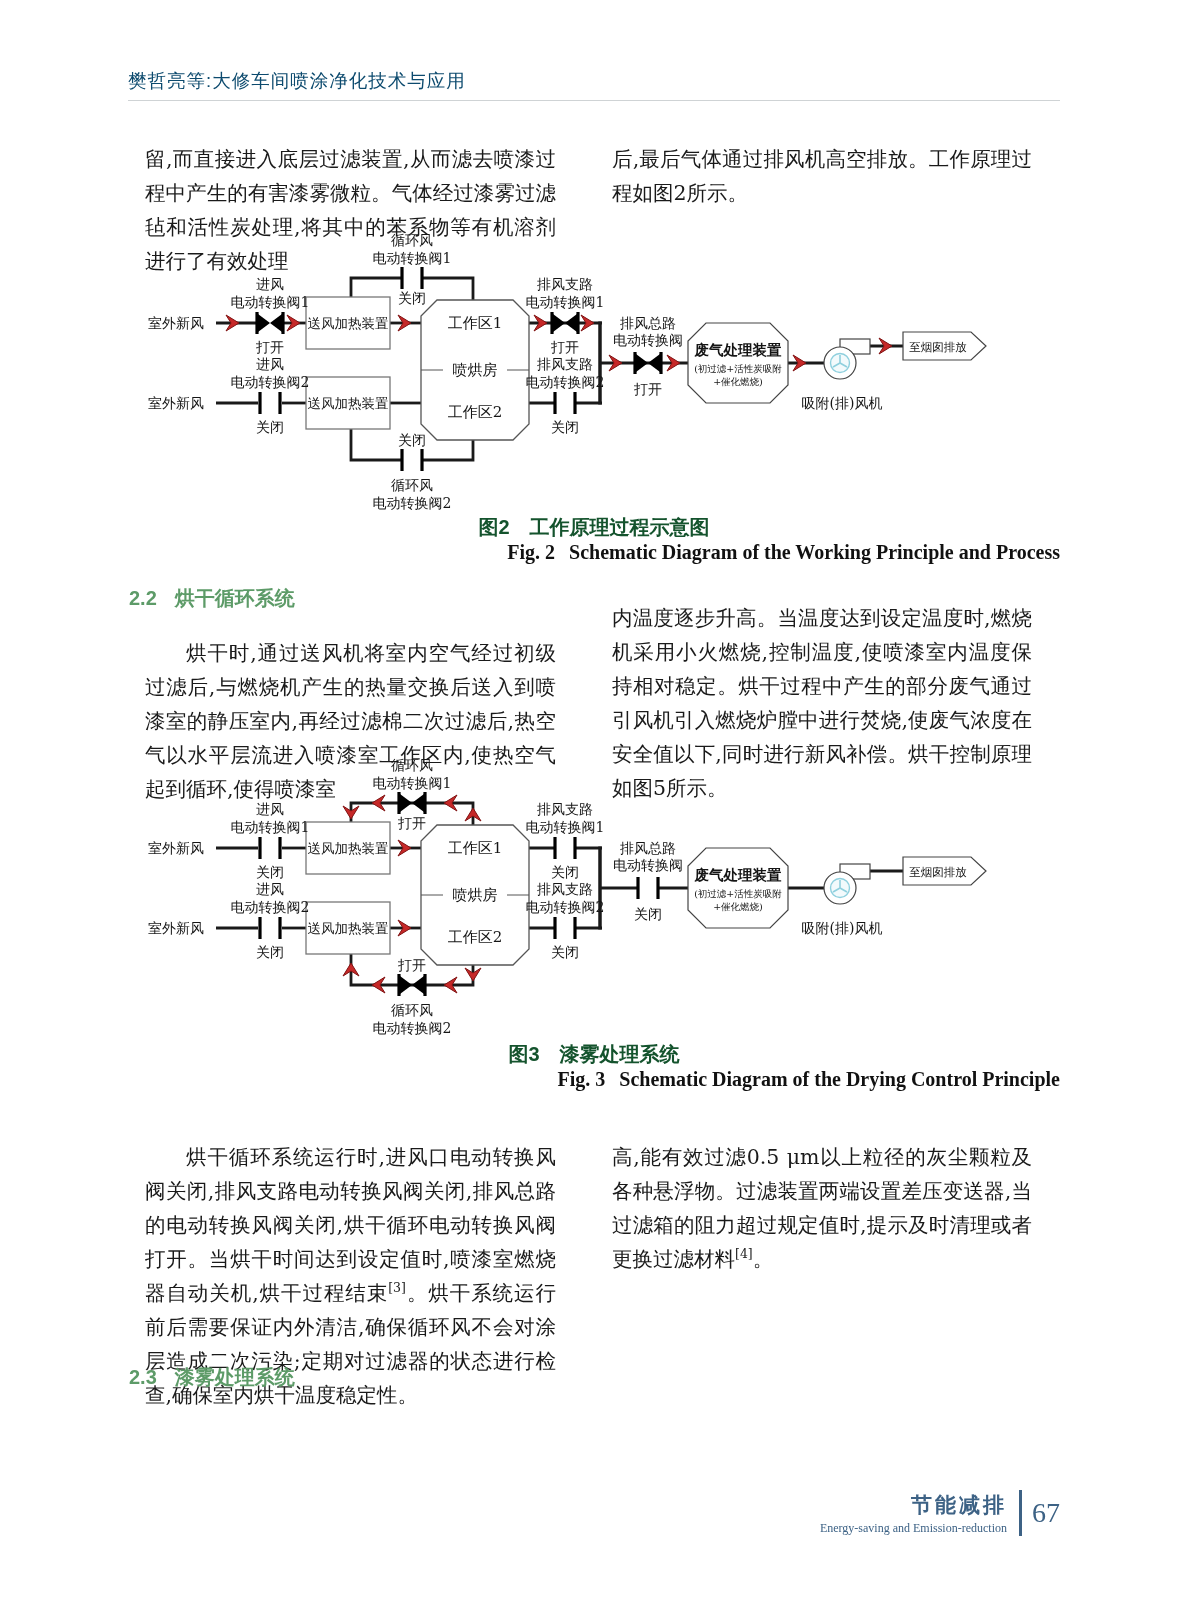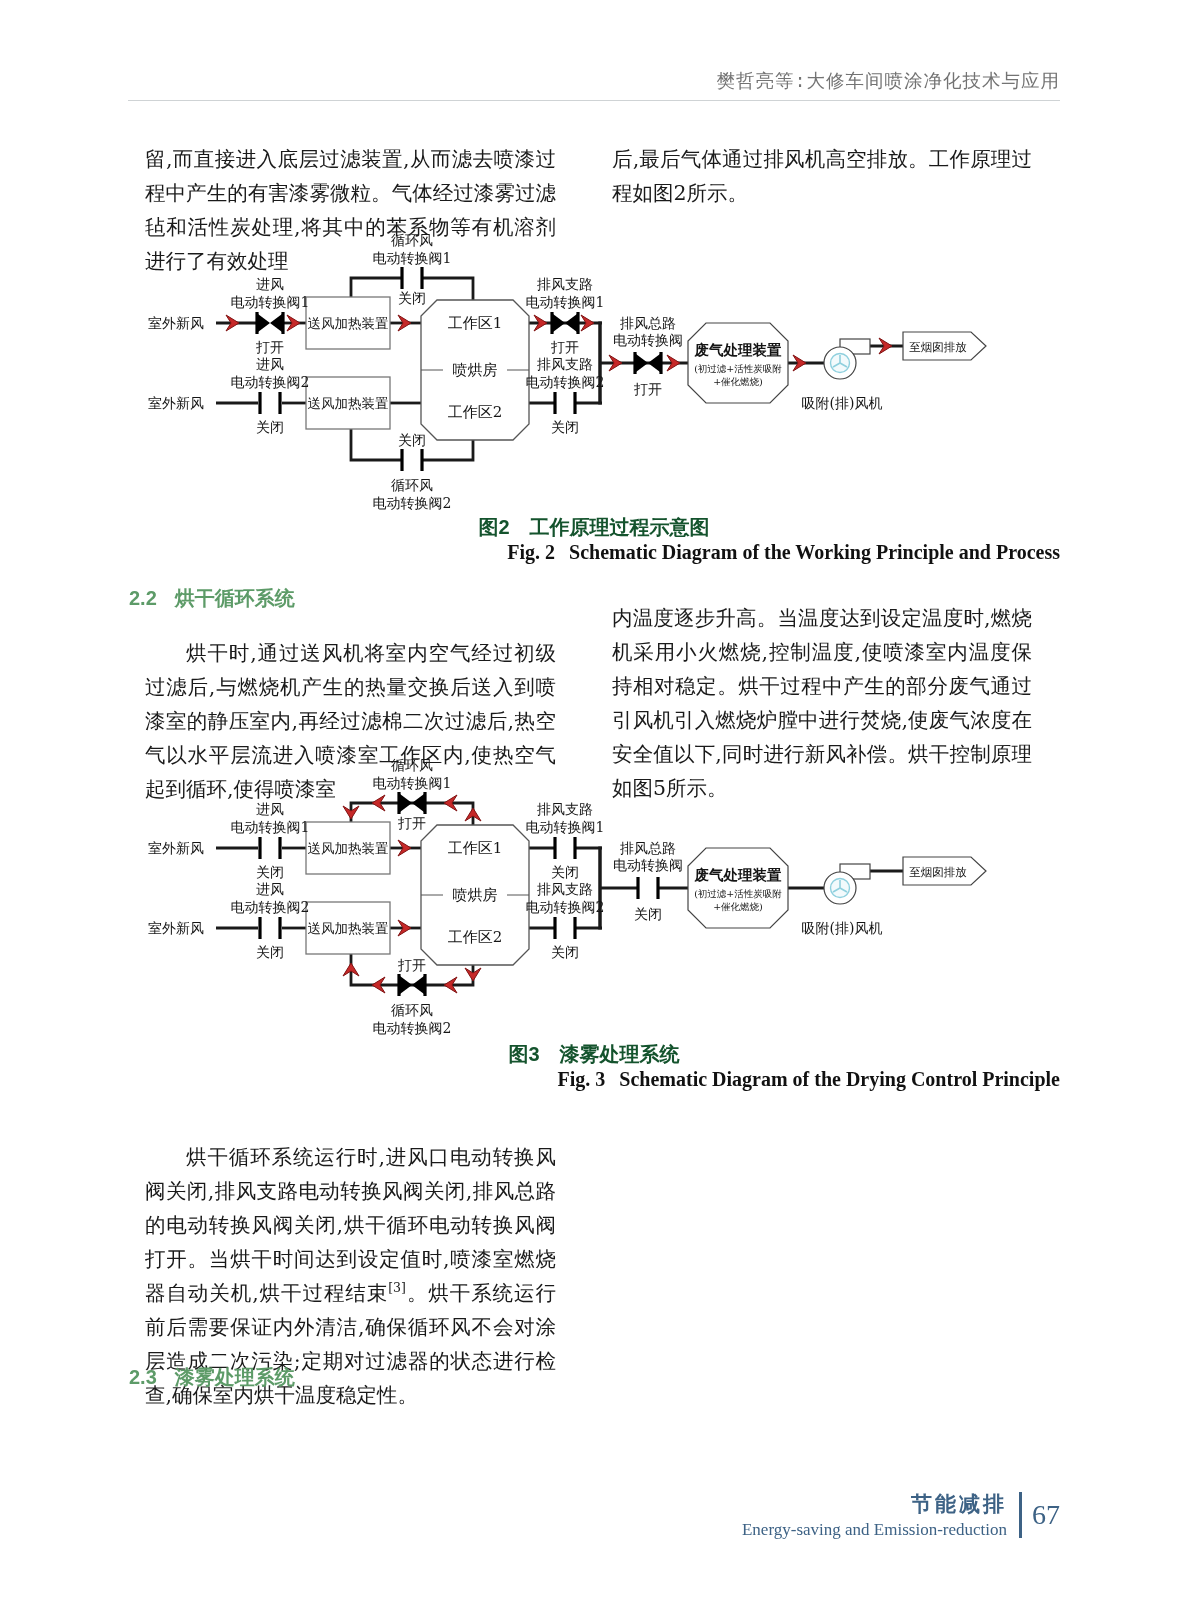--- a/index.html
+++ b/index.html
@@ -1,39 +1,39 @@
 <!DOCTYPE html>
 <html><head>
 <meta charset="utf-8">
 <style>
   html,body{margin:0;padding:0;background:#e8e8e8;}
   .page{position:relative;width:1187px;height:1600px;background:#ffffff;margin:0 auto;
         font-family:"DejaVu Serif",serif;color:#1a1a1a;overflow:hidden;}
   .abs{position:absolute;}
-  .running-head{top:68px;left:128px;width:932px;text-align:right;
-                font-family:Liberation Mono, monospace;font-size:18.5px;color:#737373;letter-spacing:1px;}
+  .running-head{top:68px;left:128px;width:932px;
+                font-family:Liberation Sans, sans-serif;font-size:18.5px;color:#0c4a6e;letter-spacing:1px;}
   .head-rule{top:100px;left:128px;width:932px;border-top:1.5px solid #cfd3d5;}
   .body-col{font-size:20.5px;line-height:34px;text-align:justify;}
   .body-col p{margin:16px;}
   .indent{text-indent:41px;}
   sup.ref{font-size:12.5px;vertical-align:super;line-height:0;}
   .colL{left:129px;width:443px;}
   .colR{left:596px;width:452px;}
   .fig-cap-zh{left:128px;width:932px;text-align:center;
               font-family:"Liberation Sans",sans-serif;font-weight:bold;font-size:20px;color:#14532d;}
   .fig-cap-en{left:128px;width:932px;text-align:right;
               font-family:"Liberation Serif",serif;font-weight:bold;font-size:20px;color:#111;}
   .cap-gap{margin-left:1em;}
   .cap-gap2{margin-left:0.7em;}
   .sec-head{font-family:"Liberation Sans",sans-serif;font-weight:bold;font-size:20px;color:#5d9b68;}
   .sec-head .t{margin-left:0.9em;}
   .footer{top:1490px;left:128px;width:932px;display:flex;justify-content:flex-end;align-items:center;}
   .f-txt{text-align:right;color:#3d6285;}
   .f-zh{font-family:"Liberation Sans",sans-serif;font-weight:bold;font-size:21px;letter-spacing:3px;}
-  .f-en{font-family:"Liberation Serif",serif;font-size:17px;margin-top:2px;}
+  .f-en{font-family:"Liberation Serif",serif;font-size:12px;margin-top:2px;}
   .f-bar{width:3px;height:46px;background:#3d6285;margin:0 10px 0 12px;}
   .f-num{font-family:"Liberation Serif",serif;font-size:28px;color:#3d6285;}
   svg text{font-family:"DejaVu Serif",serif;fill:#151515;}
   text.lab{font-size:14px;text-anchor:middle;}
   text.boxt{font-size:13.5px;text-anchor:middle;}
   text.zone{font-size:15px;text-anchor:middle;}
   text.treat{font-size:14.5px;font-weight:600;text-anchor:middle;}
   text.small{font-size:9.5px;text-anchor:middle;}
   text.stackt{font-size:11.5px;text-anchor:middle;}
   .flow{stroke:#1a1a1a;stroke-width:2.8;fill:none;}
@@ -269,20 +269,21 @@
     <span>Fig. 3</span><span class="cap-gap2">Schematic Diagram of the Drying Control Principle</span>
   </div>
 
   <div class="abs body-col colL" style="top:1124px">
     <p class="indent"><span>烘干循环系统运行时,进风口电动转换风阀关闭,排风支路电动转换风阀关闭,排风总路的电动转换风阀关闭,烘干循环电动转换风阀打开。当烘干时间达到设定值时,喷漆室燃烧器自动关机,烘干过程结束</span><sup class="ref">[3]</sup><span>。烘干系统运行前后需要保证内外清洁,确保循环风不会对涂层造成二次污染;定期对过滤器的状态进行检查,确保室内烘干温度稳定性。</span></p>
   </div>
   <div class="abs sec-head" style="top:1364px;left:129px">
     <span>2.3</span><span class="t">漆雾处理系统</span>
   </div>
   <div class="abs body-col colR" style="top:1124px">
+    <p><span>高,能有效过滤0.5 μm以上粒径的灰尘颗粒及各种悬浮物。过滤装置两端设置差压变送器,当过滤箱的阻力超过规定值时,提示及时清理或者更换过滤材料</span><sup class="ref">[4]</sup><span>。</span></p>
   </div>
 
   <div class="abs footer">
     <div class="f-txt">
       <div class="f-zh">节能减排</div>
       <div class="f-en">Energy-saving and Emission-reduction</div>
     </div>
     <div class="f-bar"></div>
     <div class="f-num">67</div>
   </div>

